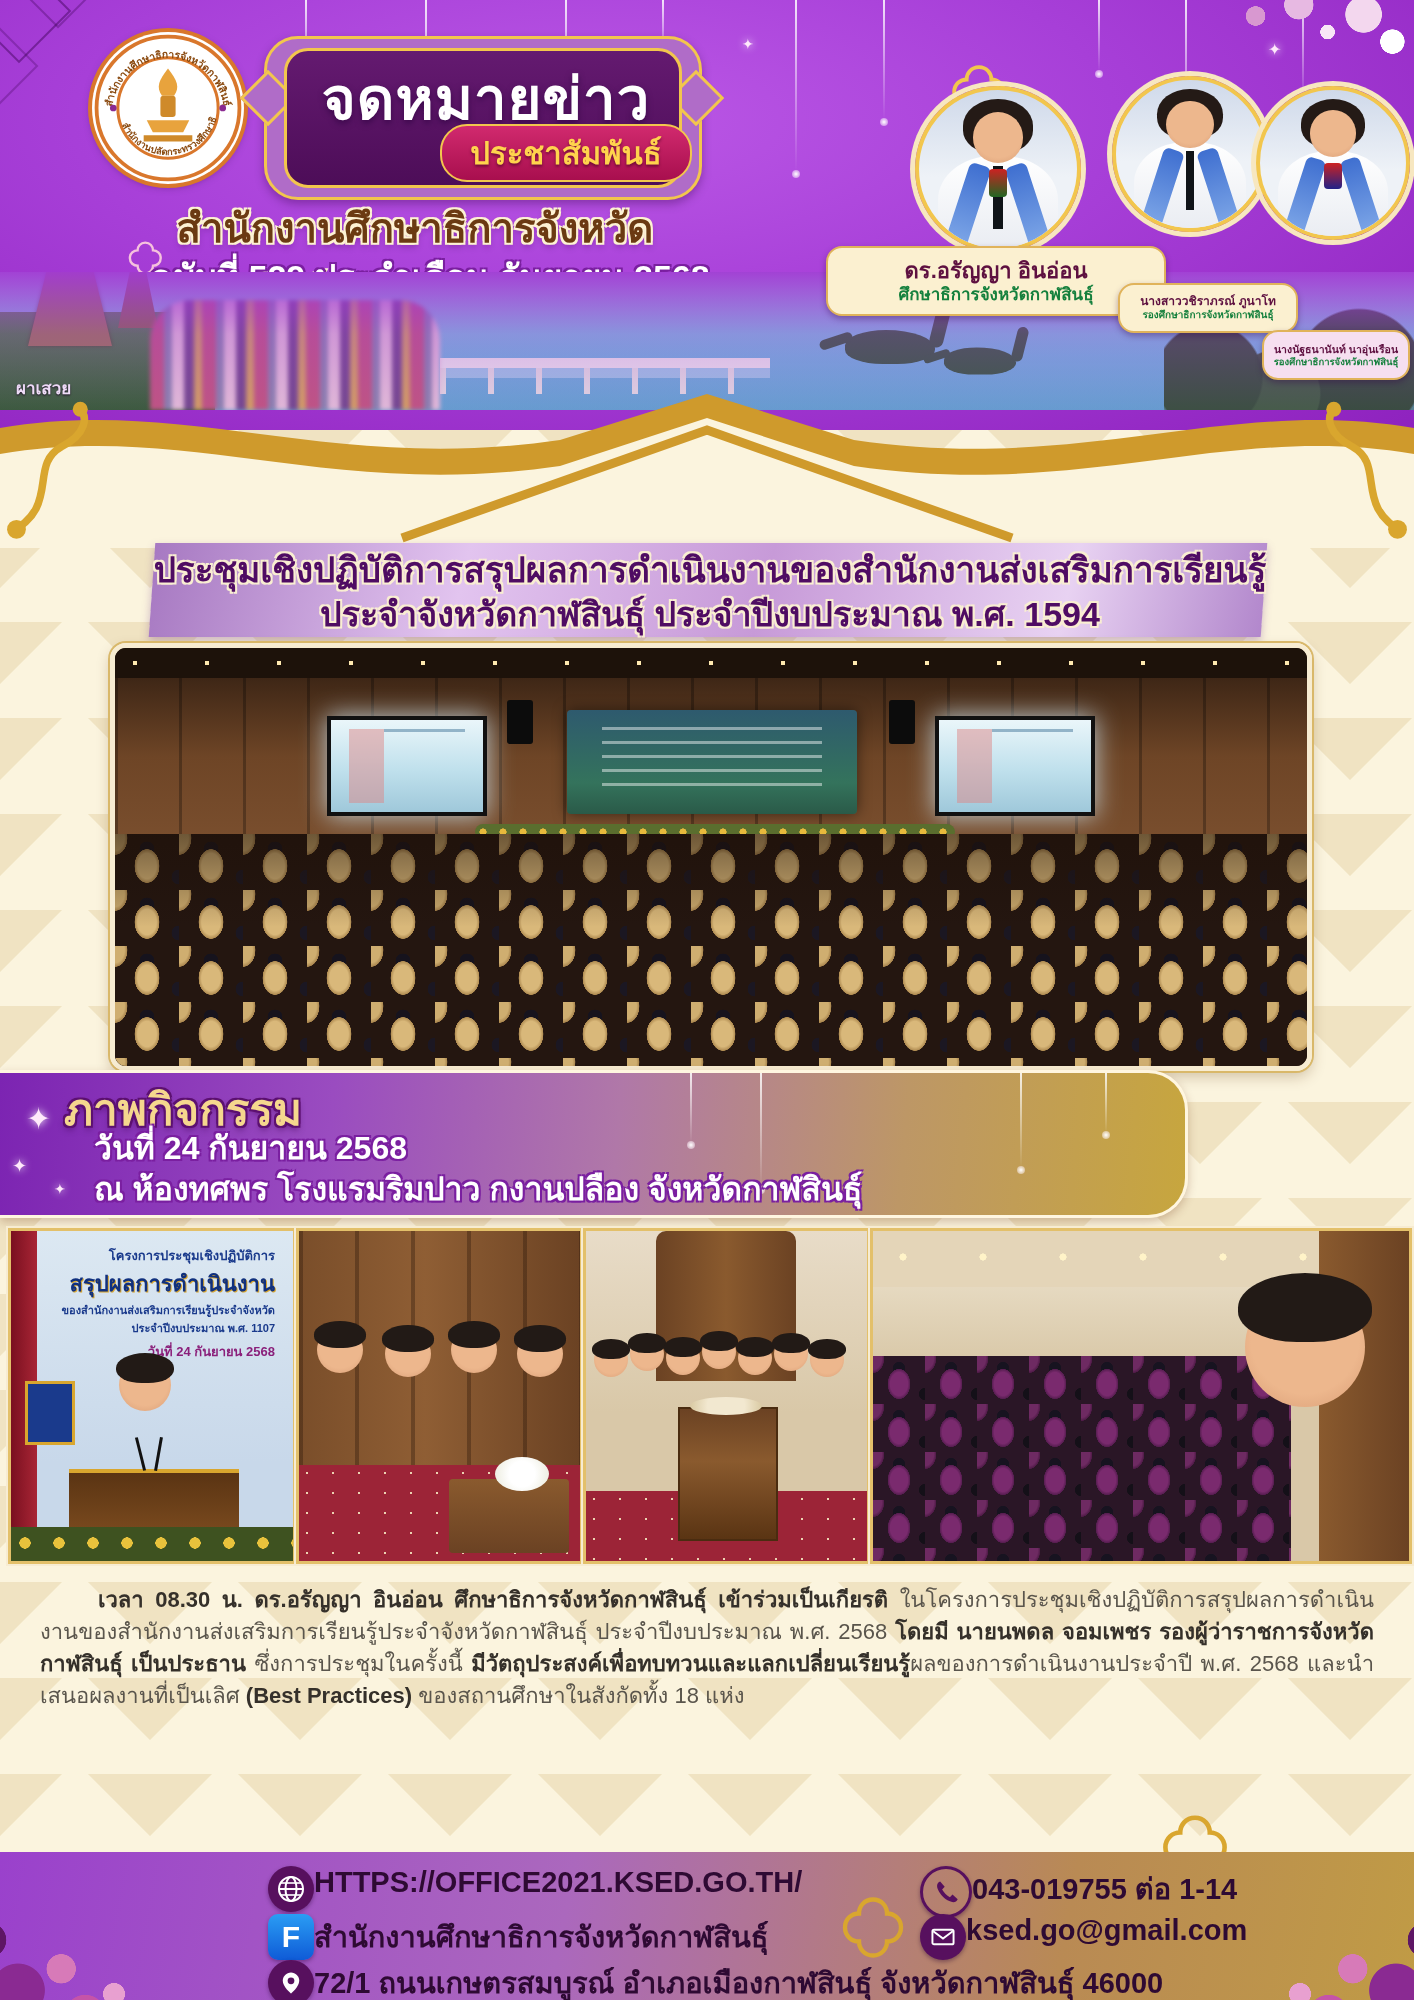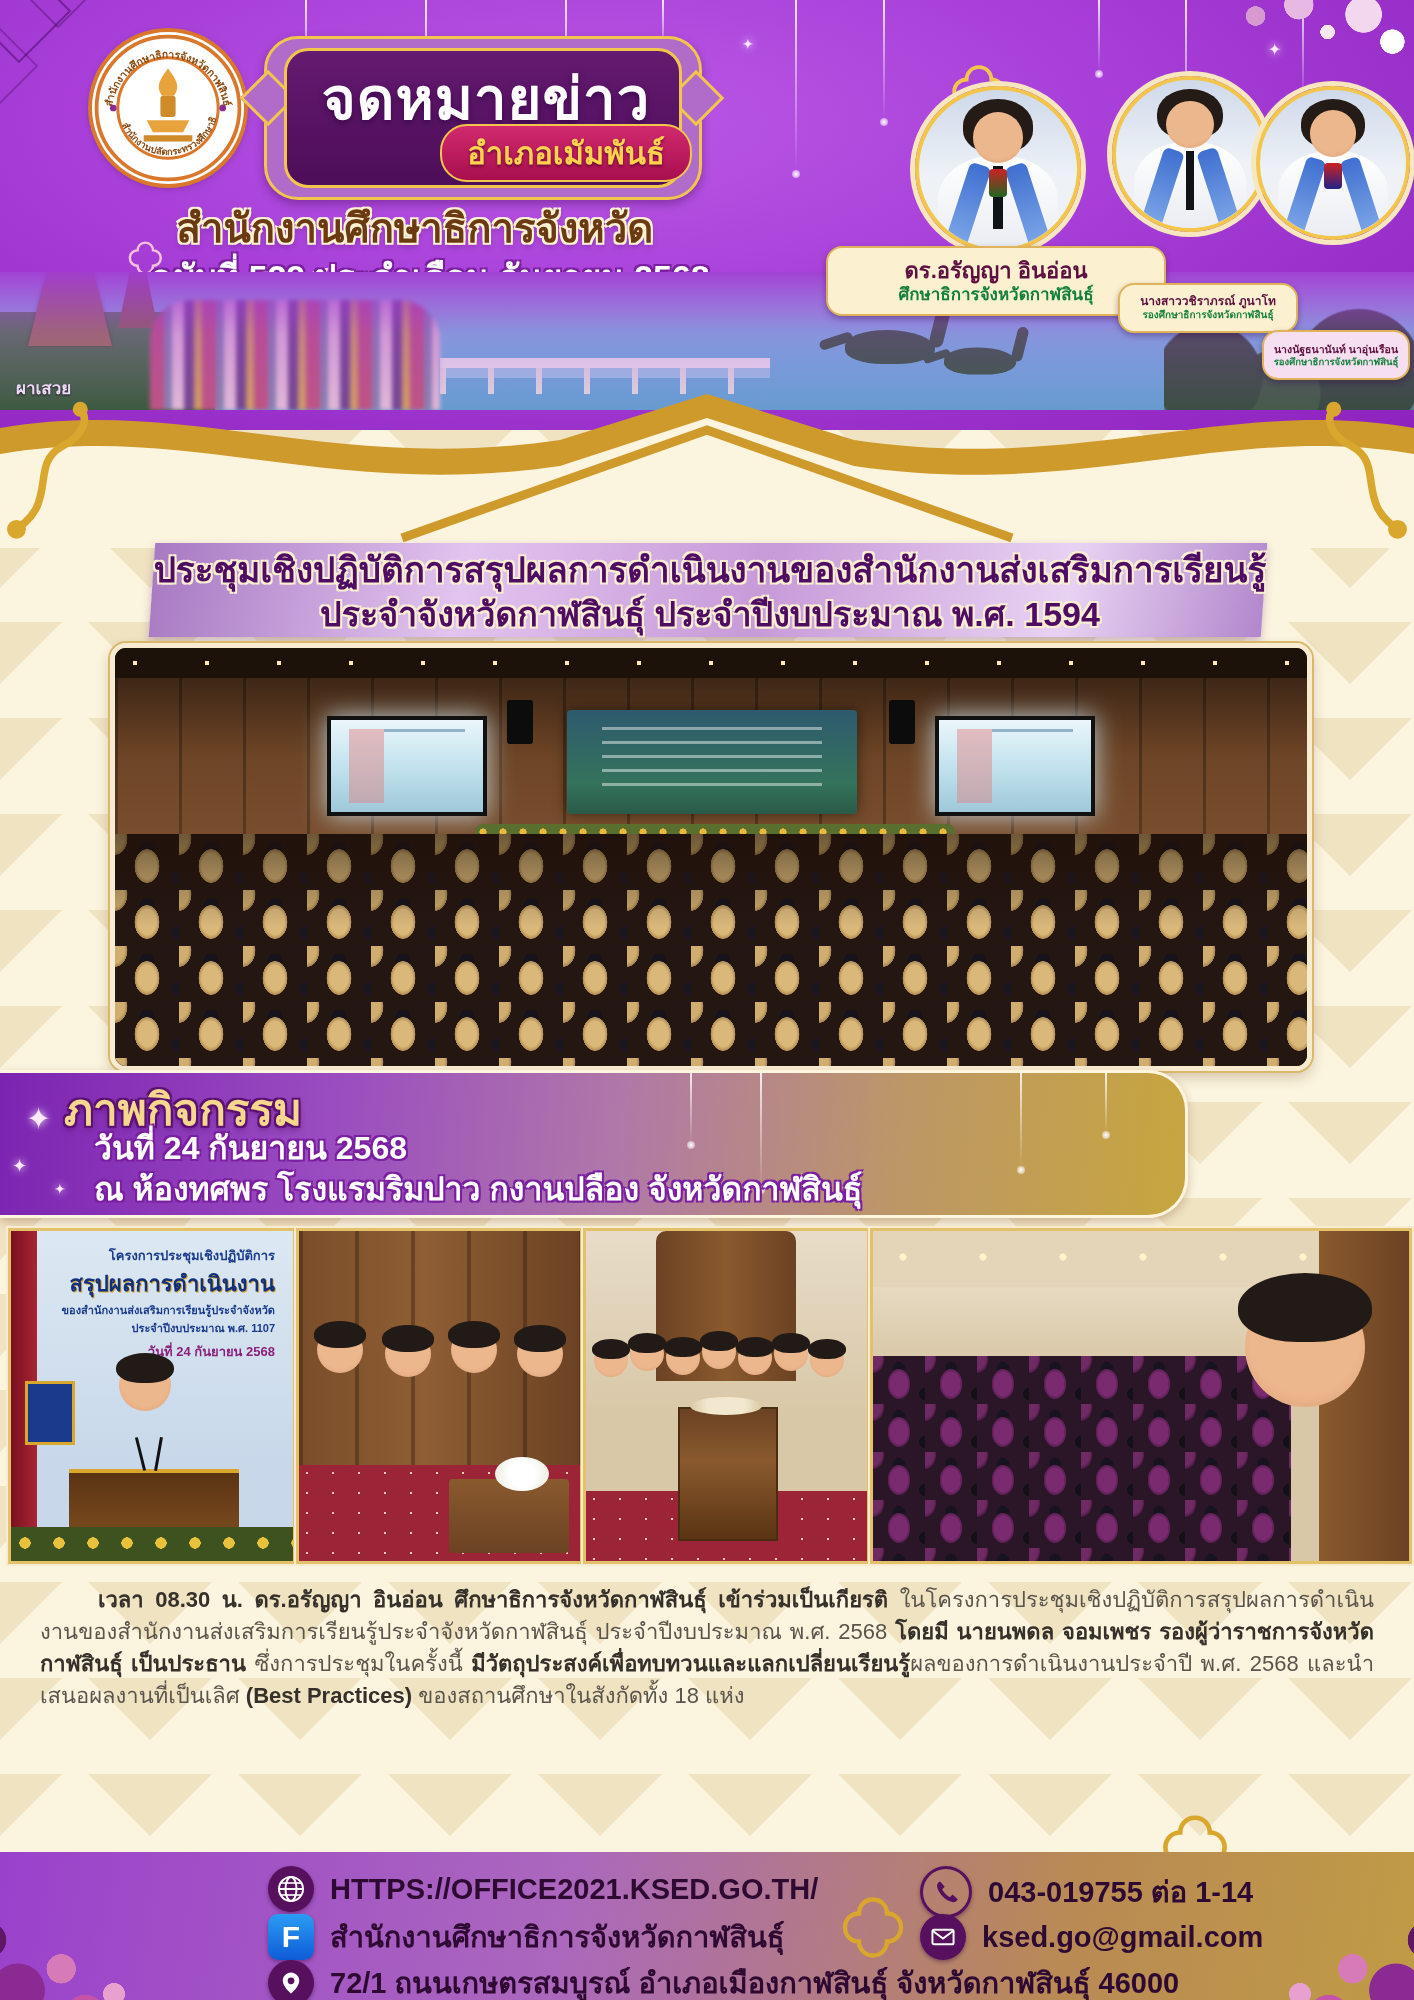--- a/index.html
+++ b/index.html
@@ -153,21 +153,21 @@
        radial-gradient(circle 9px at 52px 38px,#141018 66%,transparent 69%);
      background-size:52px 48px;}
   
   .article{position:absolute;left:40px;top:1562px;width:1334px;font-size:22px;line-height:1.46;
            text-indent:58px;text-align:justify;}
   .seg-bold{font-weight:800;color:#35302a;}
   .seg-reg{font-weight:500;color:#5a554c;}
   
   .footer{position:absolute;left:0;top:1852px;width:1414px;height:148px;
       background:linear-gradient(100deg,#9a41cc 0%,#ab68bd 40%,#b98a54 75%,#c09b45 100%);}
-  .f-row{position:absolute;display:flex;align-items:center;gap:16px;}
+  .f-row{position:absolute;display:flex;align-items:flex-start;}
   .f-icon{width:46px;height:46px;border-radius:50%;background:#57105e;display:flex;align-items:center;justify-content:center;flex:0 0 auto;box-shadow:0 2px 4px rgba(40,0,50,.4);}
   .fb-icon{border-radius:10px;background:linear-gradient(#2a9df4,#0f5bd7);}
   .fb-icon::before{content:"F";color:#fff;font-weight:800;font-size:30px;}
   .f-text{font-size:29px;font-weight:800;color:#2e0a33;}
   .corner-flowers{position:absolute;width:240px;height:180px;pointer-events:none;
      background:
        radial-gradient(circle 44px at 20% 78%,#8a2a92 60%,transparent 62%),
        radial-gradient(circle 34px at 48% 92%,#c554a8 60%,transparent 62%),
        radial-gradient(circle 28px at 8% 50%,#5e1665 60%,transparent 62%),
        radial-gradient(circle 24px at 38% 66%,#d77ab8 60%,transparent 62%),
@@ -236,21 +236,21 @@
         <circle cx="86" cy="50" r="2.2" fill="#8a2a92"></circle>
       </svg>
     </div>
 
     <div class="badge-outer"></div>
     <div class="badge-wing" style="left:248px;"></div>
     <div class="badge-wing" style="left:676px;"></div>
     <div class="badge-inner"></div>
     <div class="nl-title">จดหมายข่าว</div>
     <div class="nl-sub-pill">
-      <span class="nl-sub">อำเภอเมัมพันธ์</span>
+      <span class="nl-sub">ประชาสัมพันธ์</span>
     </div>
 
     <div class="office-line">
       <svg width="44" height="44" viewBox="0 0 40 40">
         <path d="M20 2c5 0 8 4 8 8 4 0 8 3 8 8s-4 8-8 8c0 4-3 8-8 8s-8-4-8-8c-4 0-8-3-8-8s4-8 8-8c0-4 3-8 8-8z" fill="none" stroke="#f6c2dd" stroke-width="2.5"></path>
       </svg>
       <span class="office-text">สำนักงานศึกษาธิการจังหวัดกาฬสินธุ์</span>
     </div>
     <div class="issue-line">ฉบับที่ 529 ประจำเดือน กันยายน 2568</div>
 

